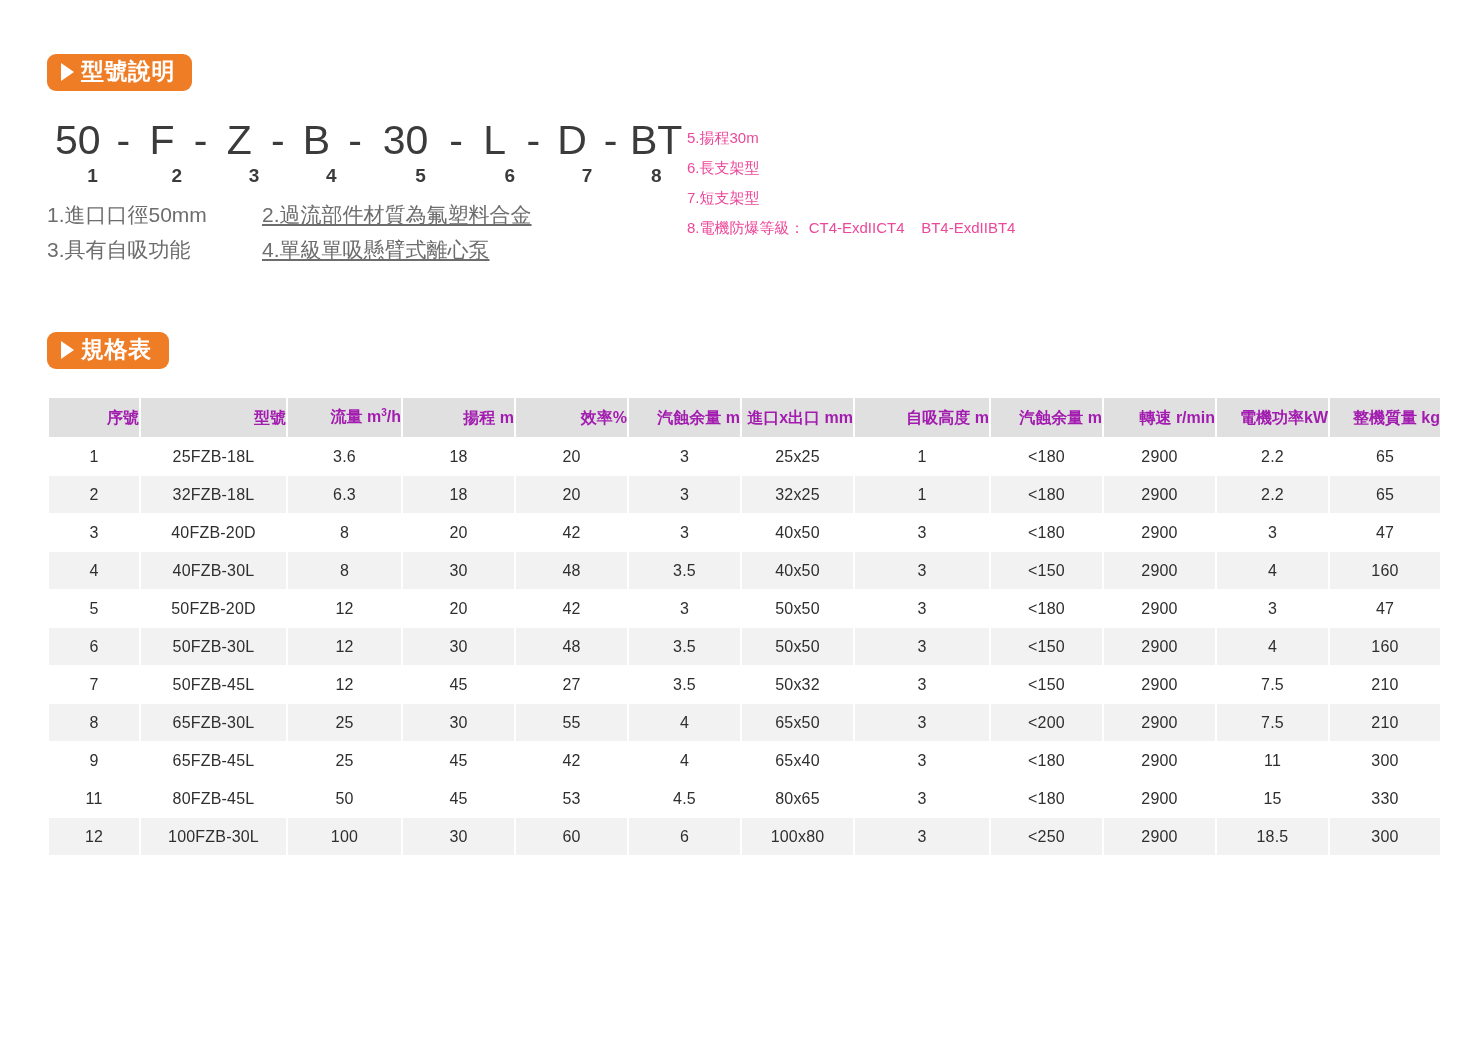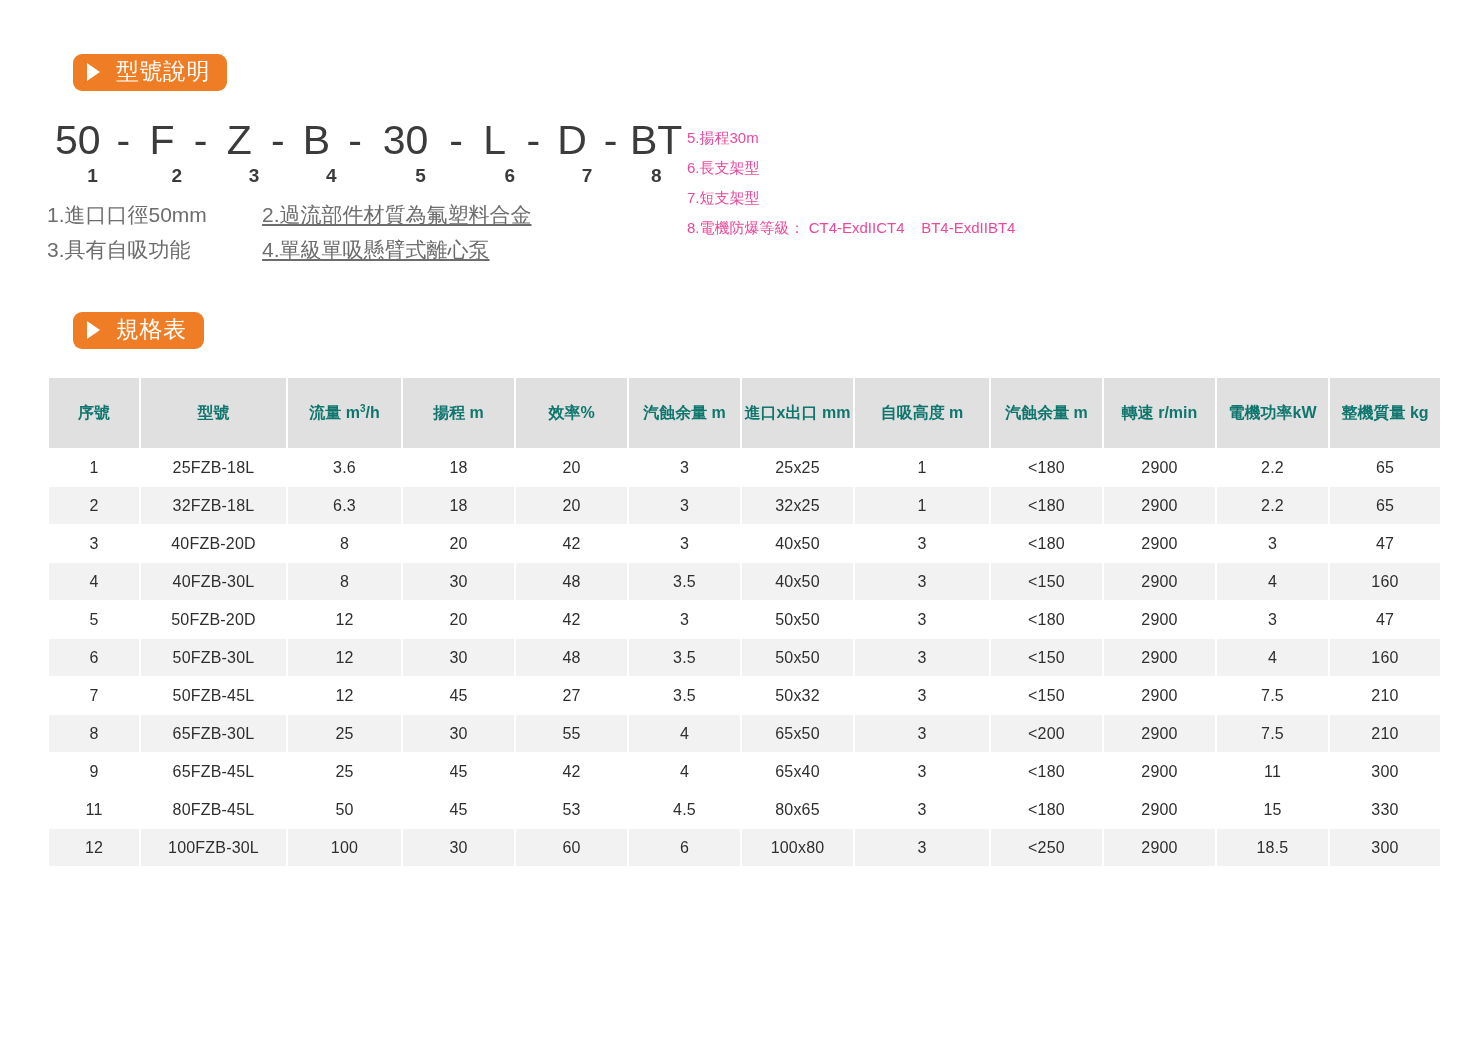--- a/index.html
+++ b/index.html
@@ -14,30 +14,29 @@
     font-family: "Liberation Sans", "DejaVu Sans", sans-serif;
     color: #4a4a4a;
     overflow: hidden;
     position: relative;
   }
 
   
   .badge {
     display: inline-flex;
     align-items: center;
-    gap: 16px;
+    gap: 7px;
     background: #ee7d26;
     color: #ffffff;
     border-radius: 9px;
     padding: 6px 17px 8px 14px;
     font-size: 23px;
-    font-weight: 400;
+    font-weight: 700;
     letter-spacing: 0.5px;
     line-height: 1;
-    margin-left: 26px;
   }
   .badge .tri {
     width: 0;
     height: 0;
     border-left: 13px solid #ffffff;
     border-top: 9px solid transparent;
     border-bottom: 9px solid transparent;
     flex: 0 0 auto;
   }
 
@@ -95,21 +94,21 @@
     font-size: 15px;
     color: #ec4899;
     line-height: 2.0;
   }
   .model-right-list .ml-item { white-space: pre; }
 
   
   #section-spec {
     position: absolute;
     left: 47px;
-    top: 312px;
+    top: 332px;
     width: 1393px;
   }
   #spec-table-wrap { margin-top: 28px; }
 
   table.spec {
     border-collapse: separate;
     border-spacing: 2px 1px;
     width: 1393px;
     table-layout: fixed;
   }
@@ -121,25 +120,26 @@
   }
   thead tr.h1 th {
     background: #767676;
     color: #ffffff;
     font-size: 17px;
     height: 56px;
     line-height: 1.22;
   }
   thead tr.h2 th {
     background: #e0e0e0;
-    color: #0f766e;
+    color: #a21caf;
     font-size: 16px;
     font-weight: 700;
-    height: 70px;
+    height: 39px;
     line-height: 1.25;
+    text-align: right;
   }
   thead tr.h2 th sup { font-size: 10px; vertical-align: super; }
 
   tbody td {
     height: 37px;
     font-size: 16px;
     color: #2f2f2f;
     letter-spacing: 0.2px;
   }
   tbody tr.odd td { background: #ffffff; }

